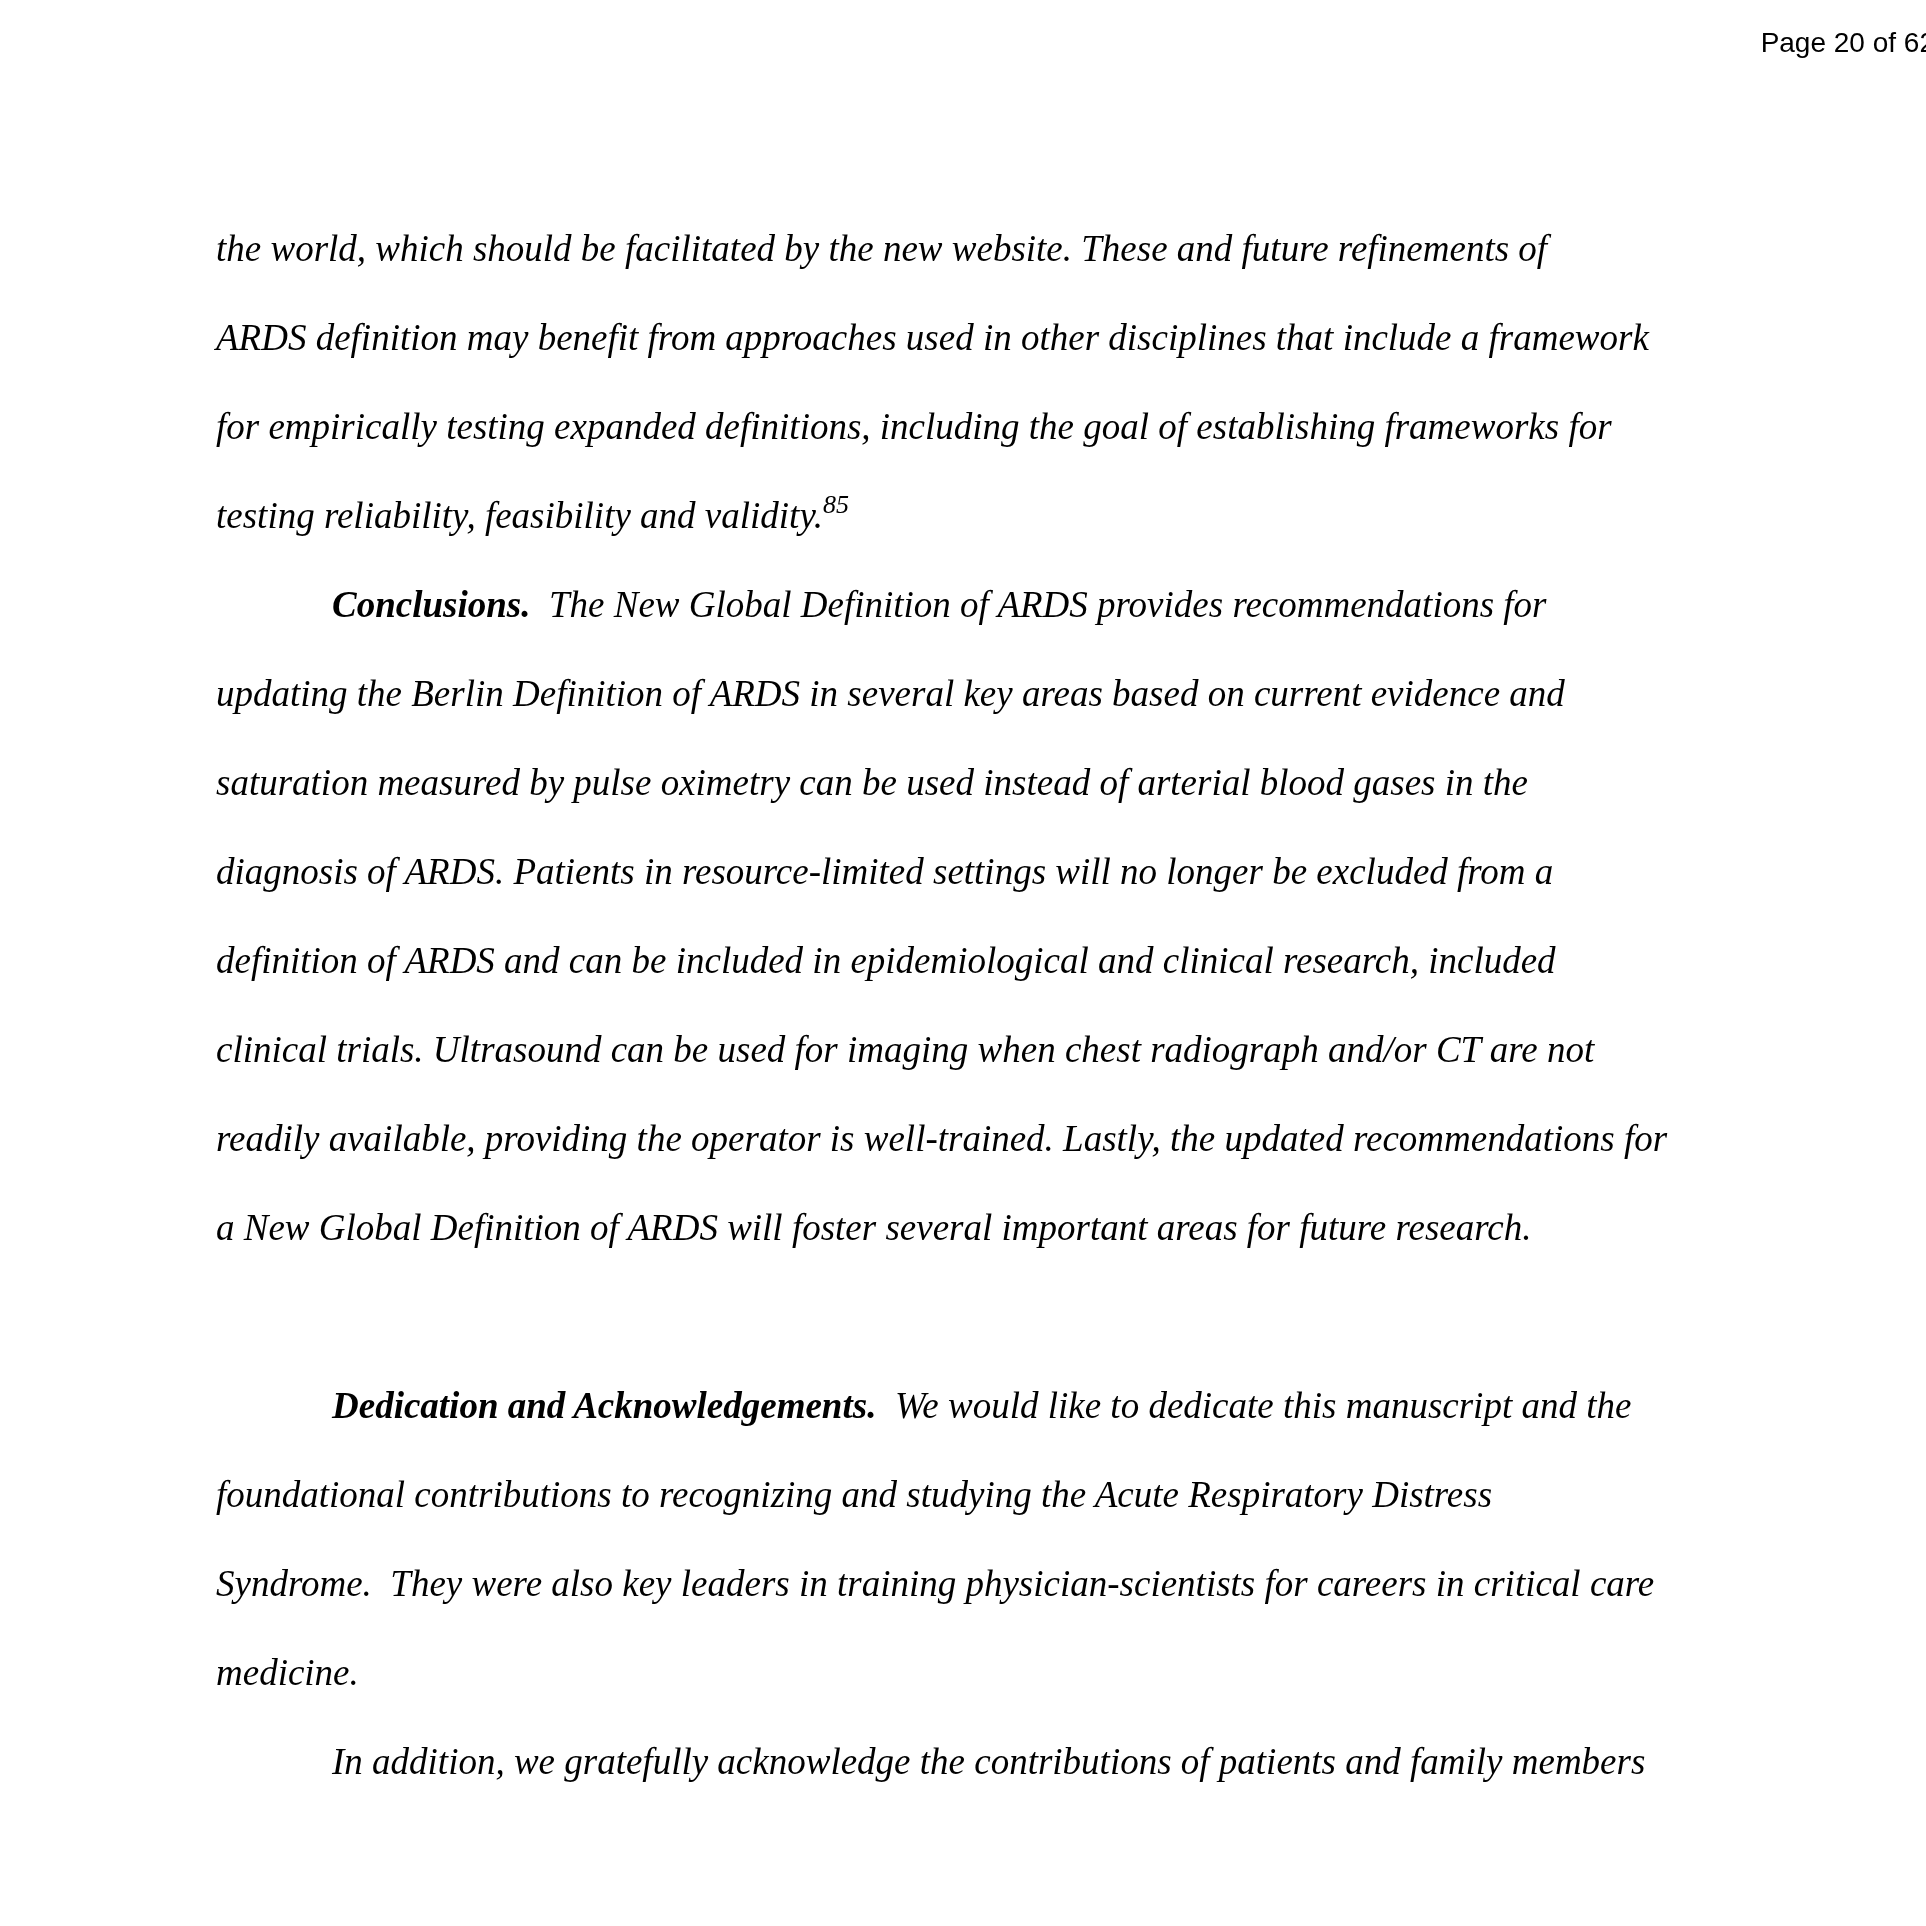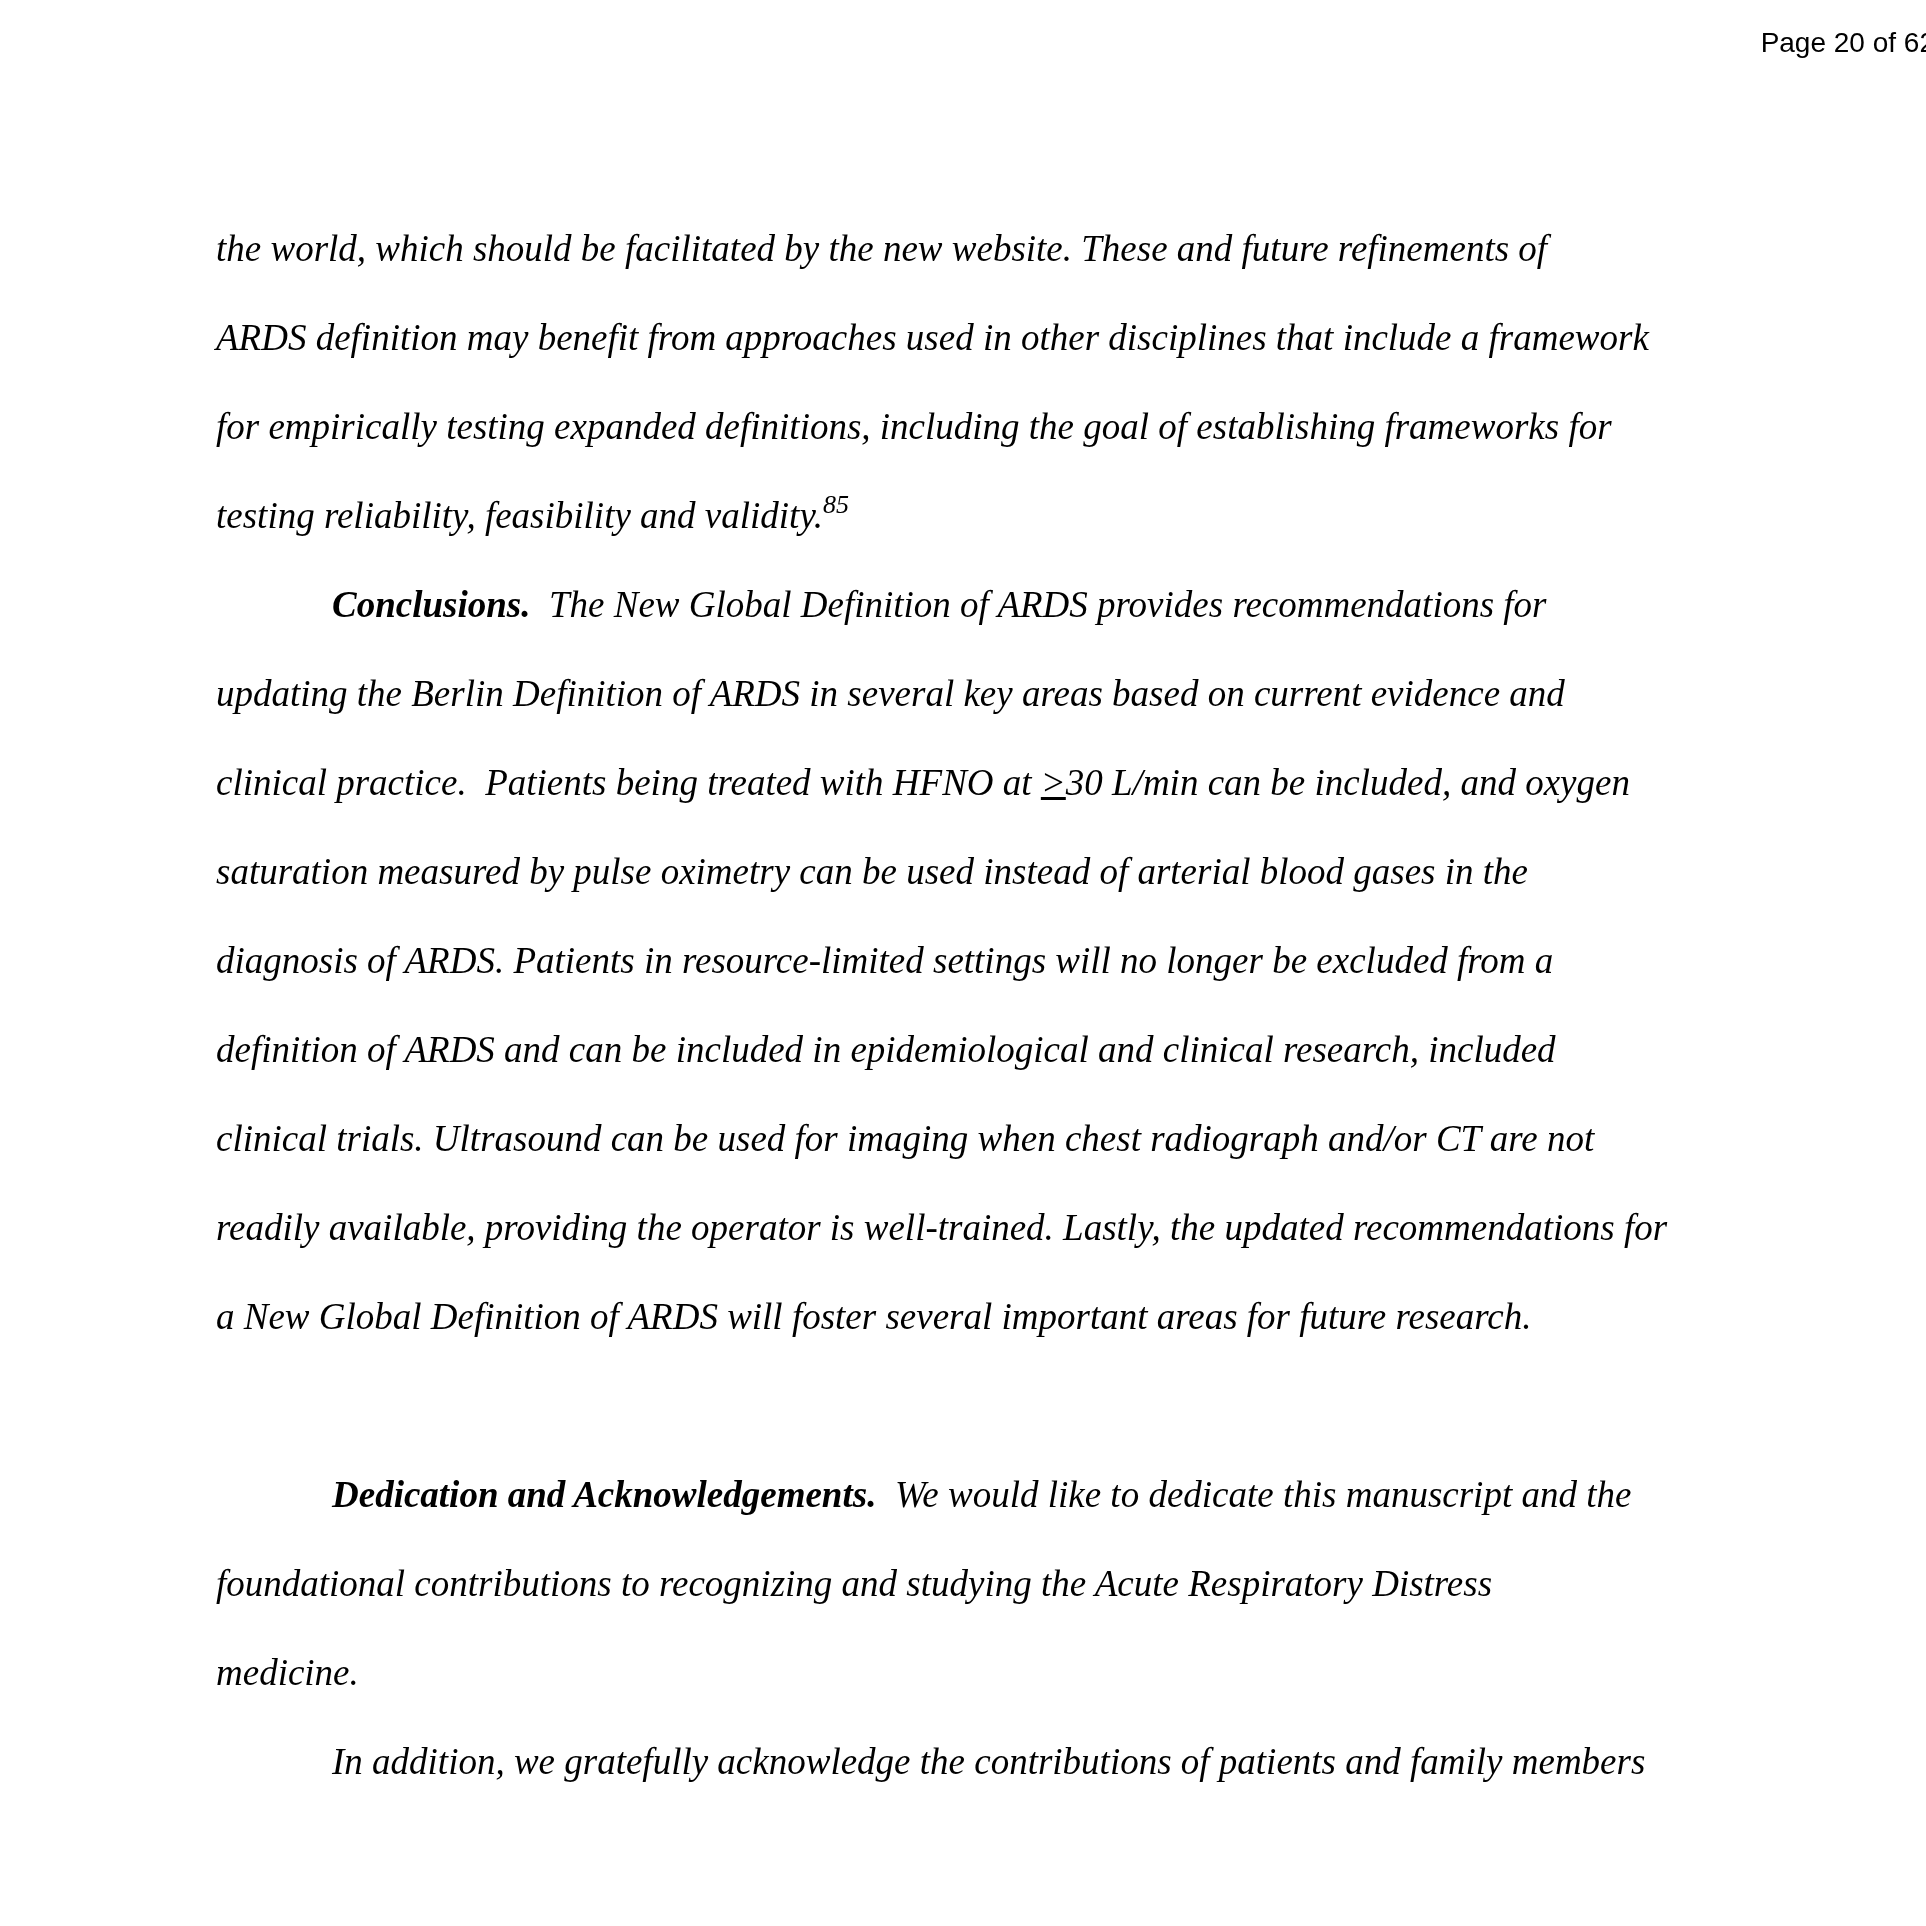--- a/index.html
+++ b/index.html
@@ -61,29 +61,29 @@
 
   <div class="pagenum">Page 20 of 62</div>
 
   <div class="body-text">
     <div class="line"><span>the world, which should be facilitated by the new website. These and future refinements of</span></div>
     <div class="line"><span>ARDS definition may benefit from approaches used in other disciplines that include a framework</span></div>
     <div class="line"><span>for empirically testing expanded definitions, including the goal of establishing frameworks for</span></div>
     <div class="line"><span>testing reliability, feasibility and validity.</span><span class="sup">85</span></div>
     <div class="line indent"><span class="bold">Conclusions.</span><span>&nbsp; The New Global Definition of ARDS provides recommendations for</span></div>
     <div class="line"><span>updating the Berlin Definition of ARDS in several key areas based on current evidence and</span></div>
-    <div class="line"><span>clinical practice.&nbsp; Patients being treated with HFNO at </span><span class="u">&gt;</span><span>30 L/min can be included, and oxygen</span></div>
     <div class="line"><span>saturation measured by pulse oximetry can be used instead of arterial blood gases in the</span></div>
     <div class="line"><span>diagnosis of ARDS. Patients in resource-limited settings will no longer be excluded from a</span></div>
     <div class="line"><span>definition of ARDS and can be included in epidemiological and clinical research, included</span></div>
     <div class="line"><span>clinical trials. Ultrasound can be used for imaging when chest radiograph and/or CT are not</span></div>
     <div class="line"><span>readily available, providing the operator is well-trained. Lastly, the updated recommendations for</span></div>
     <div class="line"><span>a New Global Definition of ARDS will foster several important areas for future research.</span></div>
     <div class="line"><span></span></div>
     <div class="line indent"><span class="bold">Dedication and Acknowledgements.</span><span>&nbsp; We would like to dedicate this manuscript and the</span></div>
     <div class="line"><span>foundational contributions to recognizing and studying the Acute Respiratory Distress</span></div>
+    <div class="line"><span>Syndrome.&nbsp; They were also key leaders in training physician-scientists for careers in critical care</span></div>
     <div class="line"><span>medicine.</span></div>
     <div class="line indent"><span>In addition, we gratefully acknowledge the contributions of patients and family members</span></div>
 
   </div>
 
 </div>
 
 
 </body></html>

